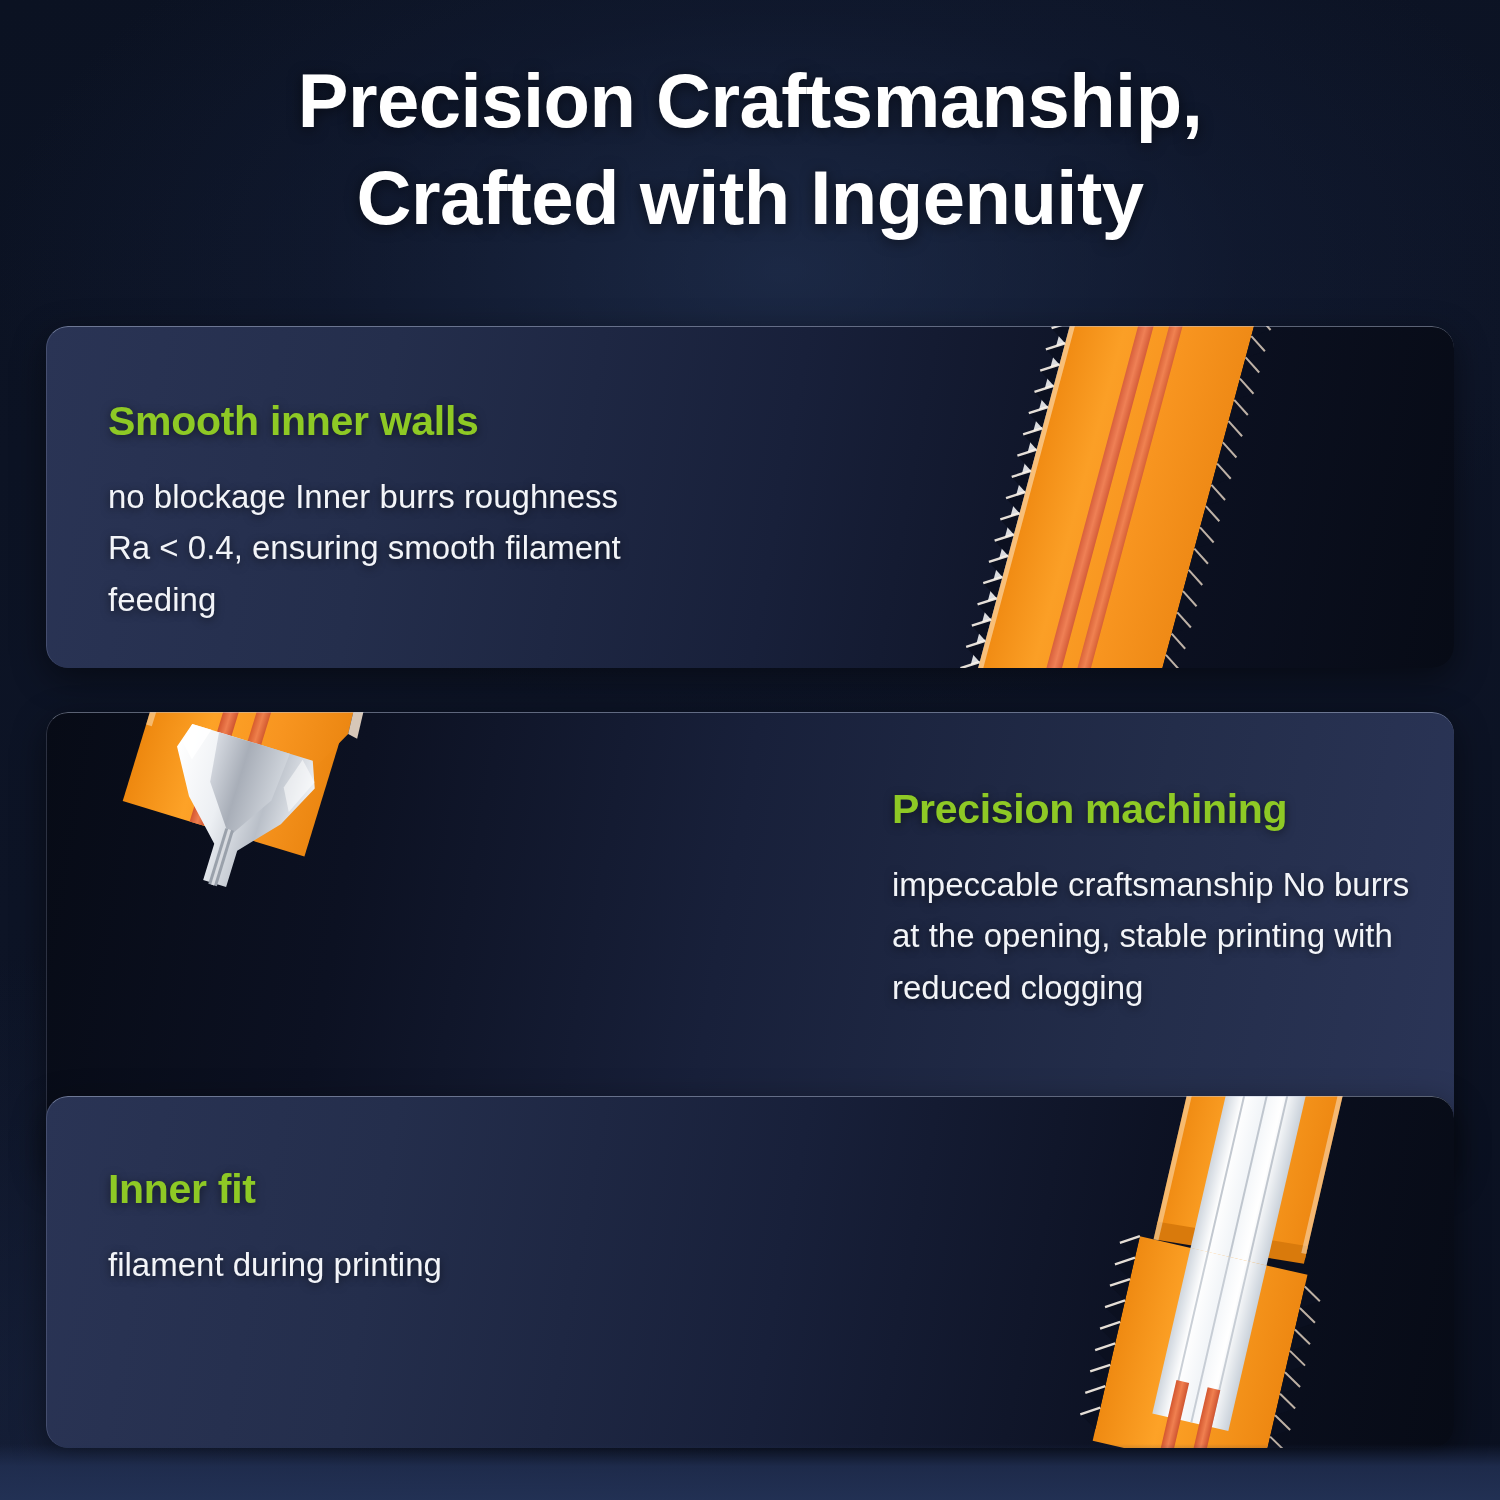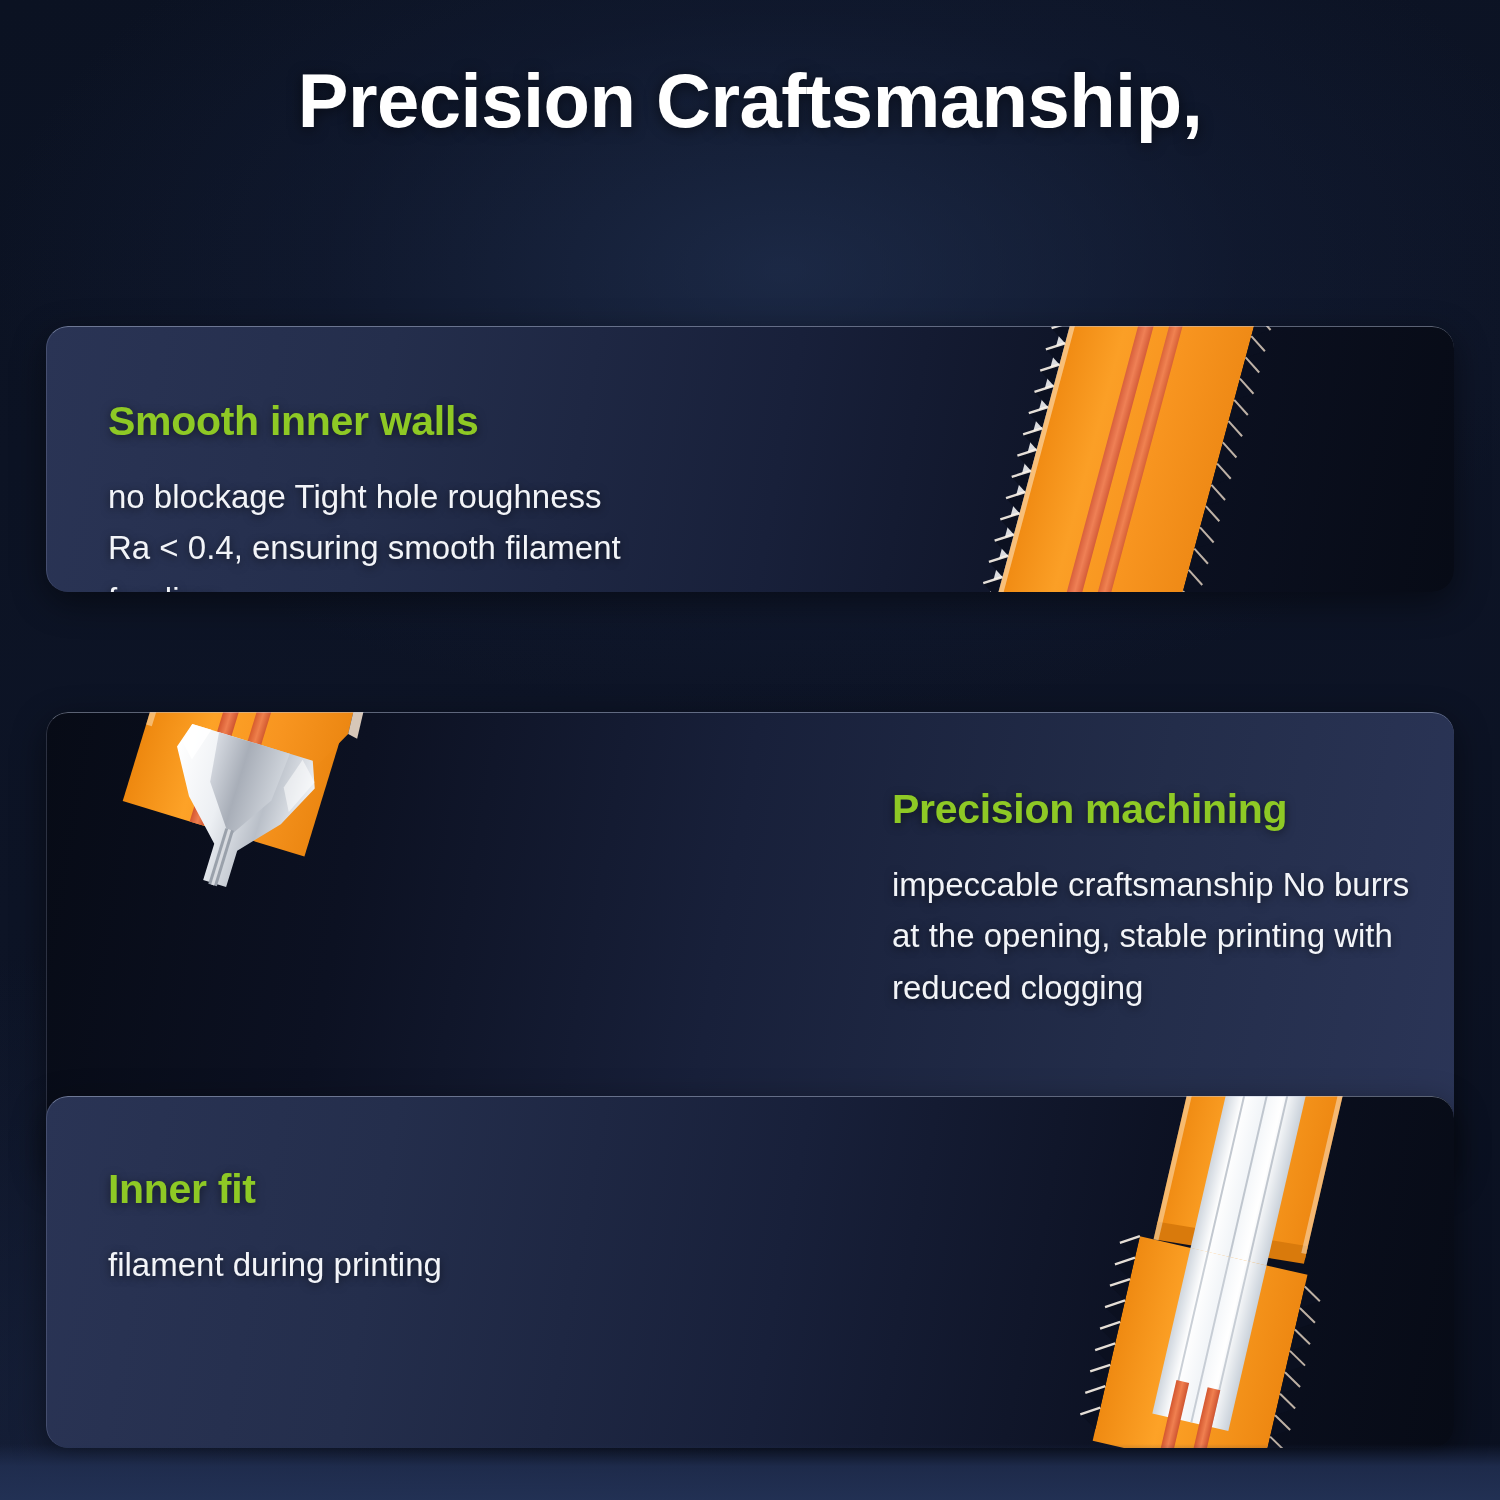--- a/index.html
+++ b/index.html
@@ -52,21 +52,21 @@
     box-shadow: 0 10px 34px rgba(0,0,0,0.45);
   }
   .card .sheen {
     position: absolute;
     inset: 0;
     border-radius: 22px;
     border-top: 1.5px solid rgba(190,200,225,0.46);
     border-left: 1.5px solid rgba(150,162,192,0.26);
     pointer-events: none;
   }
-  .card1 { top: 326px; height: 266px;
+  .card1 { top: 326px; height: 342px;
     background: linear-gradient(100deg, #2a3455 0%, #242e4c 24%, #18203a 52%, #0c1122 78%, #070b16 100%); }
   .card2 { top: 712px; height: 462px;
     background: linear-gradient(100deg, #070b16 0%, #0c1122 22%, #18203a 48%, #232d4a 76%, #2b3557 100%); }
   .card3 { top: 1096px; height: 352px;
     background: linear-gradient(100deg, #2a3455 0%, #242e4c 24%, #18203a 52%, #0c1122 78%, #070b16 100%); }
 
   .copy { position: absolute; }
   .copy.left  { left: 62px;  width: 620px; }
   .copy.right { left: 846px; width: 610px; }
 
@@ -92,20 +92,21 @@
   .art { position: absolute; top: 0; height: 100%; overflow: hidden; }
   .art svg { display: block; }
 </style>
 </head>
 <body>
 
 <div class="page">
 
   <div class="title">
     <span class="l1">Precision Craftsmanship,</span>
+    <span class="l2">Crafted with Ingenuity</span>
   </div>
 
   <div class="card card1">
     <div class="art" style="right:0; width:560px;">
       <svg width="560" height="366" viewBox="0 0 560 366">
         <defs>
           <linearGradient id="c1body" x1="0" y1="0" x2="1" y2="0">
             <stop offset="0%" stop-color="#f08a12"></stop>
             <stop offset="30%" stop-color="#fb9f26"></stop>
             <stop offset="62%" stop-color="#f89520"></stop>
@@ -233,21 +234,21 @@
 
             <rect x="30" y="-20" width="5" height="460" fill="#fff3e0" opacity="0.5"></rect>
           </g>
         </g>
       </svg>
     </div>
     <div class="sheen"></div>
     <div class="copy left" style="top:72px;">
       <p class="head">Smooth inner walls</p>
       <p class="body">
-        <span class="ln">no blockage Tight hole roughness</span>
+        <span class="ln">no blockage Inner burrs roughness</span>
         <span class="ln">Ra &lt; 0.4, ensuring smooth filament</span>
         <span class="ln">feeding</span>
       </p>
     </div>
   </div>
 
   <div class="card card2">
     <div class="art" style="left:0; width:480px;">
       <svg width="480" height="366" viewBox="0 0 480 366">
         <defs>

